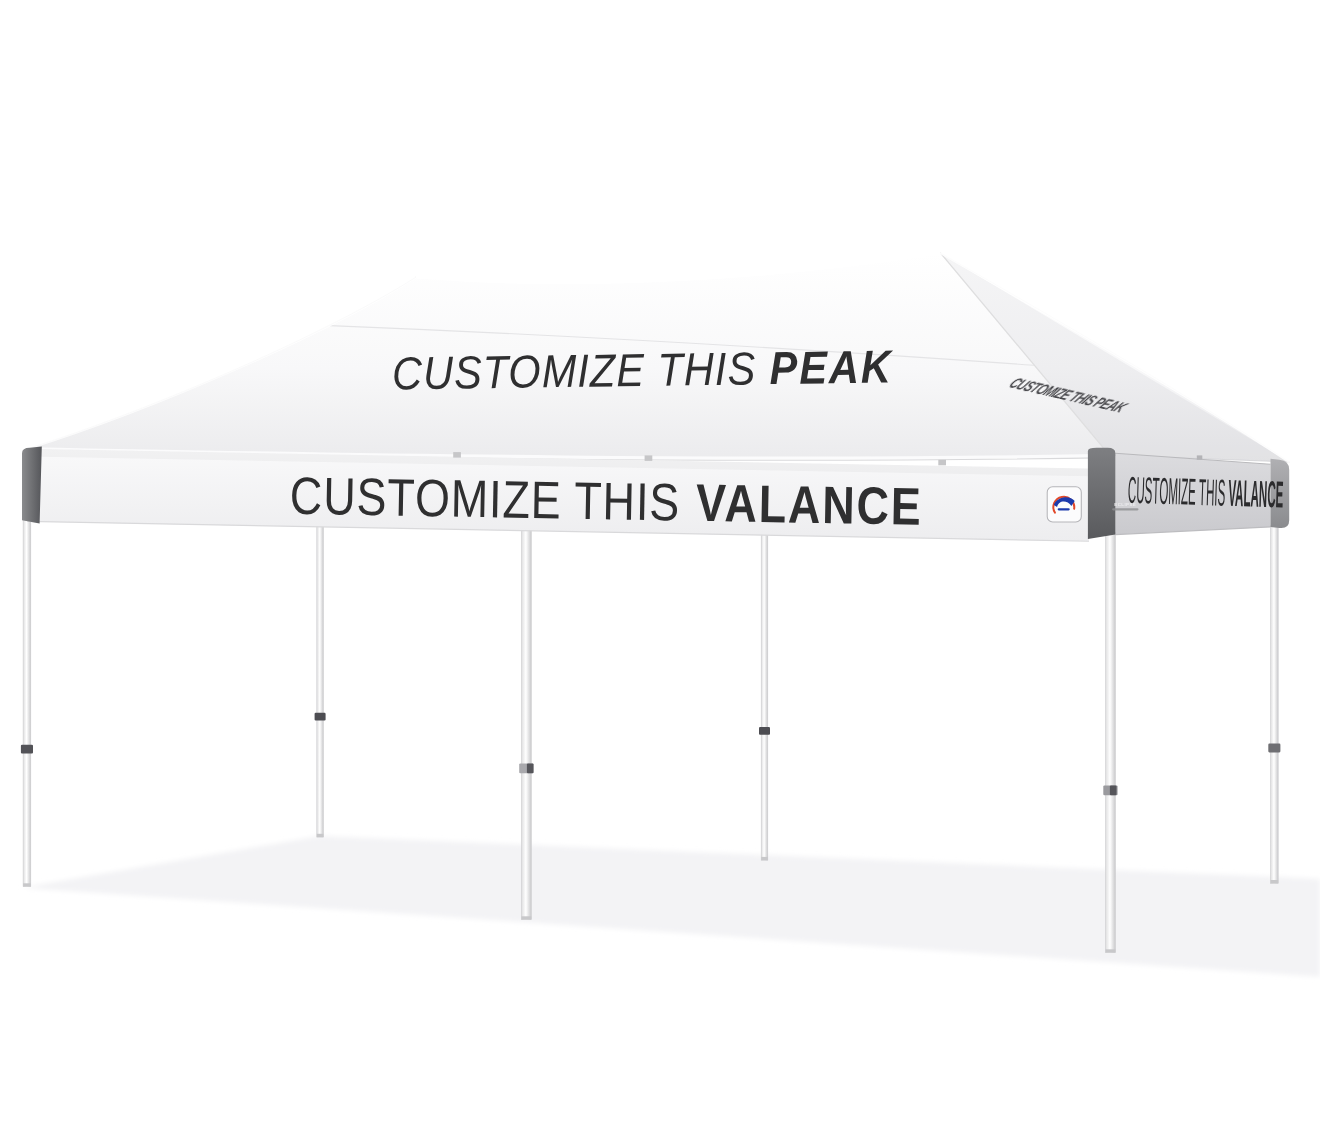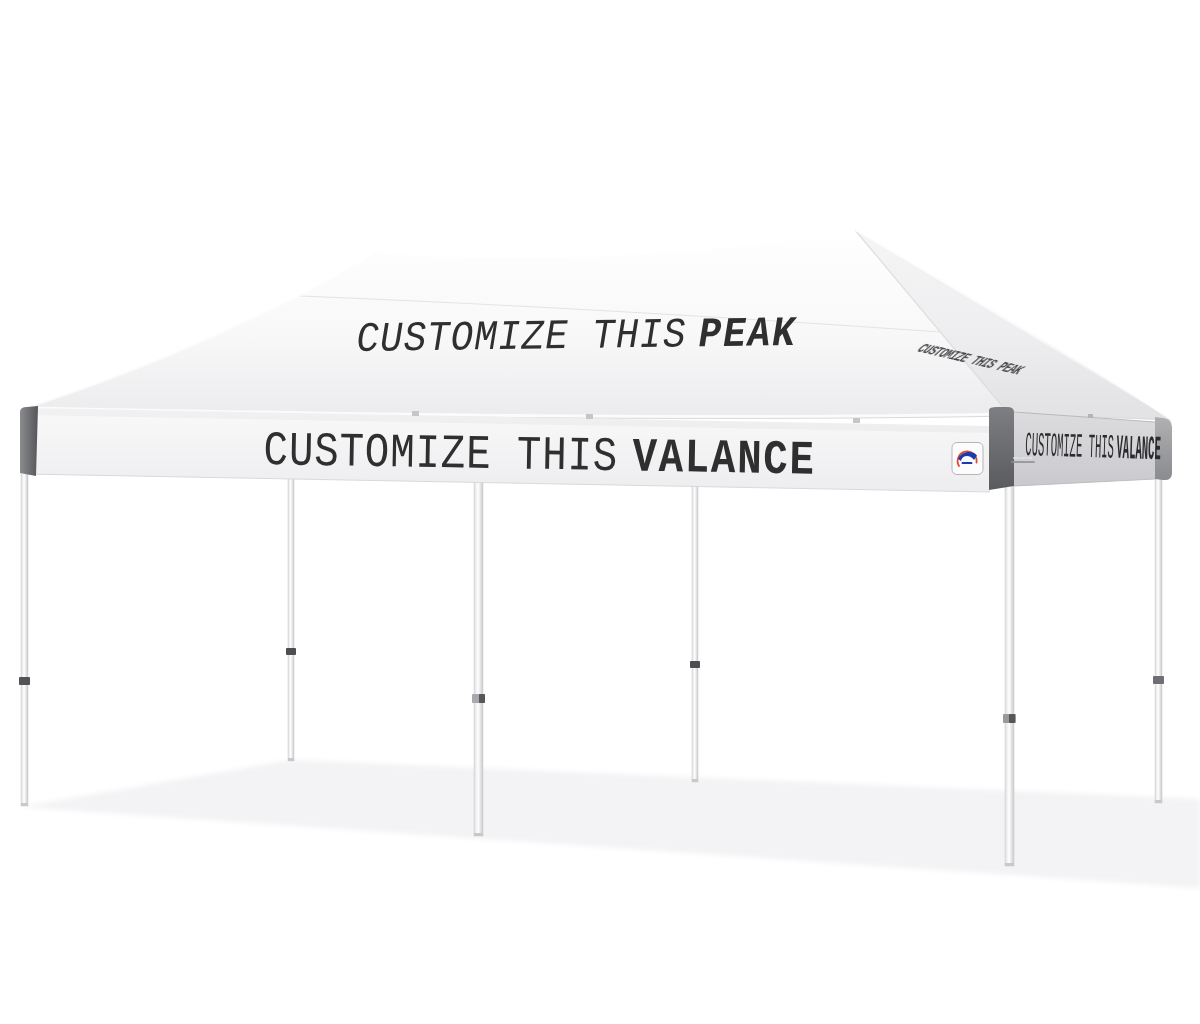--- a/index.html
+++ b/index.html
@@ -1,18 +1,18 @@
 <!DOCTYPE html>
 <html><head>
 <meta charset="utf-8">
 <style>
   html,body{margin:0;padding:0;background:#ffffff;}
   .stage{
     position:relative;width:1200px;height:1024px;background:#ffffff;overflow:hidden;
-    font-family:Liberation Mono, monospace;
+    font-family:Liberation Sans, sans-serif;
   }
   .stage svg.scene{position:absolute;left:0;top:0;}
   .txt{position:absolute;white-space:nowrap;color:#2f2f30;}
   .peak-text{
     left:356px;top:316px;font-size:42px;font-style:italic;letter-spacing:1px;
     transform:rotate(-0.8deg) scaleX(0.90);transform-origin:left top;
   }
   .peak-text .lt{font-weight:400;}
   .peak-text .bd{font-weight:700;margin-left:0.32em;letter-spacing:2px;}
   .valance-text{

